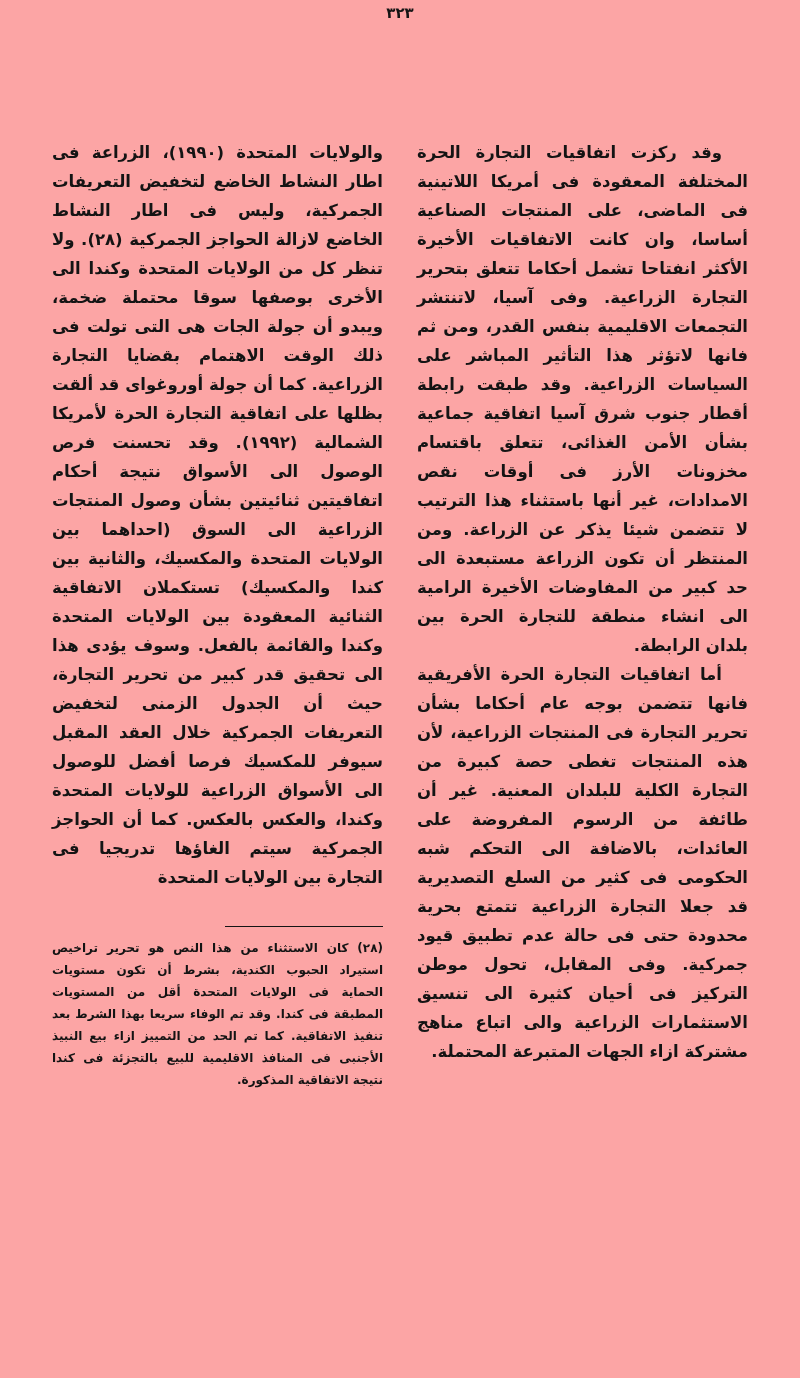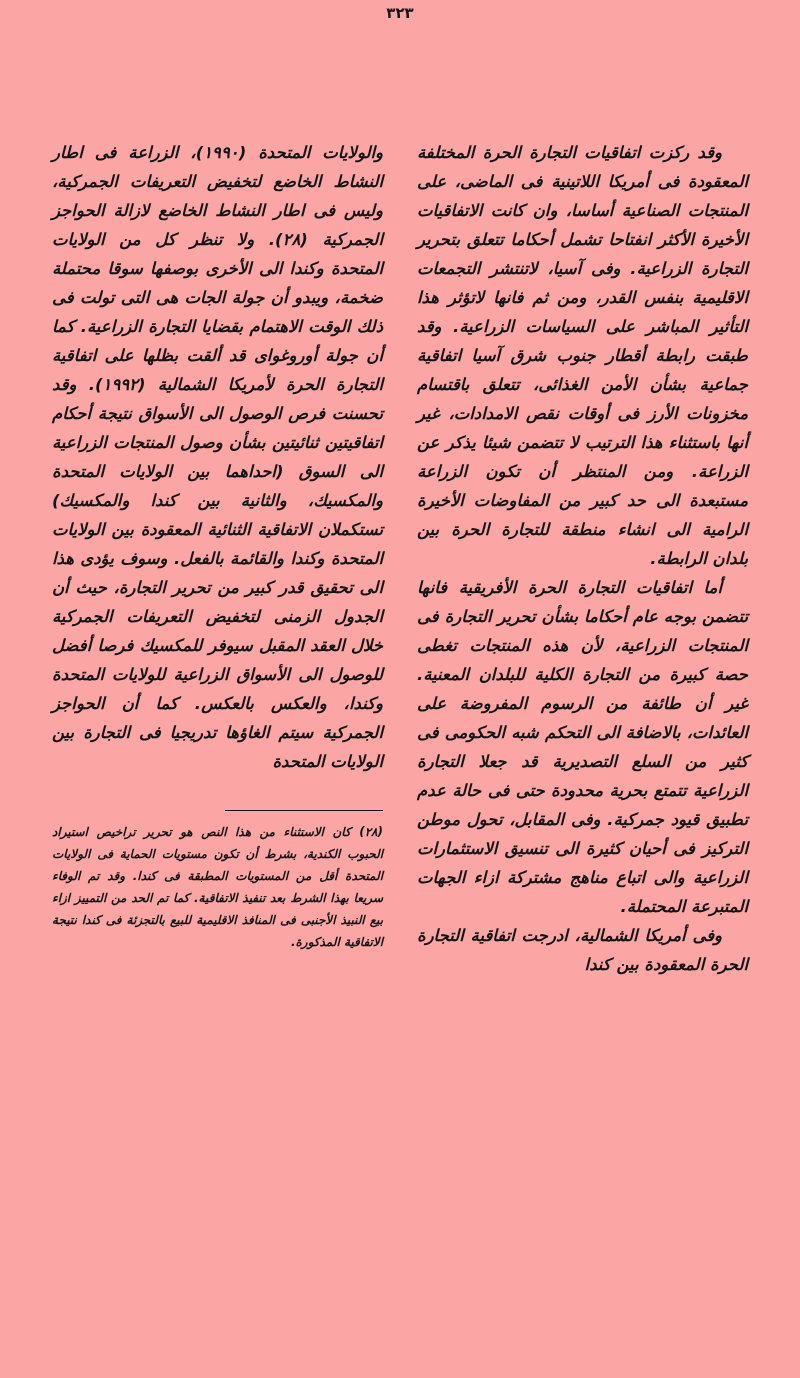--- a/index.html
+++ b/index.html
@@ -39,21 +39,20 @@
   }
   .column {
     width: 331px;
     text-align: justify;
     font-size: 16.5px;
     font-weight: bold;
     line-height: 29px;
   }
   .column p {
     margin: 0;
-    font-style: italic;
   }
   .column p.indent {
     text-indent: 26px;
   }
   .footnote-block {
     margin-top: 34px;
   }
   .footnote-separator {
     border: none;
     border-top: 1.5px solid #141414;
@@ -73,21 +72,20 @@
 
 <div class="page">
 
   <div class="page-number">٣٢٣</div>
 
   <div class="content">
 
     <div class="column">
       <p class="indent">وقد ركزت اتفاقيات التجارة الحرة المختلفة المعقودة فى أمريكا اللاتينية فى الماضى، على المنتجات الصناعية أساسا، وان كانت الاتفاقيات الأخيرة الأكثر انفتاحا تشمل أحكاما تتعلق بتحرير التجارة الزراعية. وفى آسيا، لاتنتشر التجمعات الاقليمية بنفس القدر، ومن ثم فانها لاتؤثر هذا التأثير المباشر على السياسات الزراعية. وقد طبقت رابطة أقطار جنوب شرق آسيا اتفاقية جماعية بشأن الأمن الغذائى، تتعلق باقتسام مخزونات الأرز فى أوقات نقص الامدادات، غير أنها باستثناء هذا الترتيب لا تتضمن شيئا يذكر عن الزراعة. ومن المنتظر أن تكون الزراعة مستبعدة الى حد كبير من المفاوضات الأخيرة الرامية الى انشاء منطقة للتجارة الحرة بين بلدان الرابطة.</p>
       <p class="indent">أما اتفاقيات التجارة الحرة الأفريقية فانها تتضمن بوجه عام أحكاما بشأن تحرير التجارة فى المنتجات الزراعية، لأن هذه المنتجات تغطى حصة كبيرة من التجارة الكلية للبلدان المعنية. غير أن طائفة من الرسوم المفروضة على العائدات، بالاضافة الى التحكم شبه الحكومى فى كثير من السلع التصديرية قد جعلا التجارة الزراعية تتمتع بحرية محدودة حتى فى حالة عدم تطبيق قيود جمركية. وفى المقابل، تحول موطن التركيز فى أحيان كثيرة الى تنسيق الاستثمارات الزراعية والى اتباع مناهج مشتركة ازاء الجهات المتبرعة المحتملة.</p>
-      <p class="indent">وفى أمريكا الشمالية، ادرجت اتفاقية التجارة الحرة المعقودة بين كندا</p>
     </div>
 
     <div class="column">
       <p>والولايات المتحدة (١٩٩٠)، الزراعة فى اطار النشاط الخاضع لتخفيض التعريفات الجمركية، وليس فى اطار النشاط الخاضع لازالة الحواجز الجمركية (٢٨). ولا تنظر كل من الولايات المتحدة وكندا الى الأخرى بوصفها سوقا محتملة ضخمة، ويبدو أن جولة الجات هى التى تولت فى ذلك الوقت الاهتمام بقضايا التجارة الزراعية. كما أن جولة أوروغواى قد ألقت بظلها على اتفاقية التجارة الحرة لأمريكا الشمالية (١٩٩٢). وقد تحسنت فرص الوصول الى الأسواق نتيجة أحكام اتفاقيتين ثنائيتين بشأن وصول المنتجات الزراعية الى السوق (احداهما بين الولايات المتحدة والمكسيك، والثانية بين كندا والمكسيك) تستكملان الاتفاقية الثنائية المعقودة بين الولايات المتحدة وكندا والقائمة بالفعل. وسوف يؤدى هذا الى تحقيق قدر كبير من تحرير التجارة، حيث أن الجدول الزمنى لتخفيض التعريفات الجمركية خلال العقد المقبل سيوفر للمكسيك فرصا أفضل للوصول الى الأسواق الزراعية للولايات المتحدة وكندا، والعكس بالعكس. كما أن الحواجز الجمركية سيتم الغاؤها تدريجيا فى التجارة بين الولايات المتحدة</p>
 
       <div class="footnote-block">
         <hr class="footnote-separator">
         <div class="footnote">
           <p>(٢٨) كان الاستثناء من هذا النص هو تحرير تراخيص استيراد الحبوب الكندية، بشرط أن تكون مستويات الحماية فى الولايات المتحدة أقل من المستويات المطبقة فى كندا. وقد تم الوفاء سريعا بهذا الشرط بعد تنفيذ الاتفاقية. كما تم الحد من التمييز ازاء بيع النبيذ الأجنبى فى المنافذ الاقليمية للبيع بالتجزئة فى كندا نتيجة الاتفاقية المذكورة.</p>
         </div>

